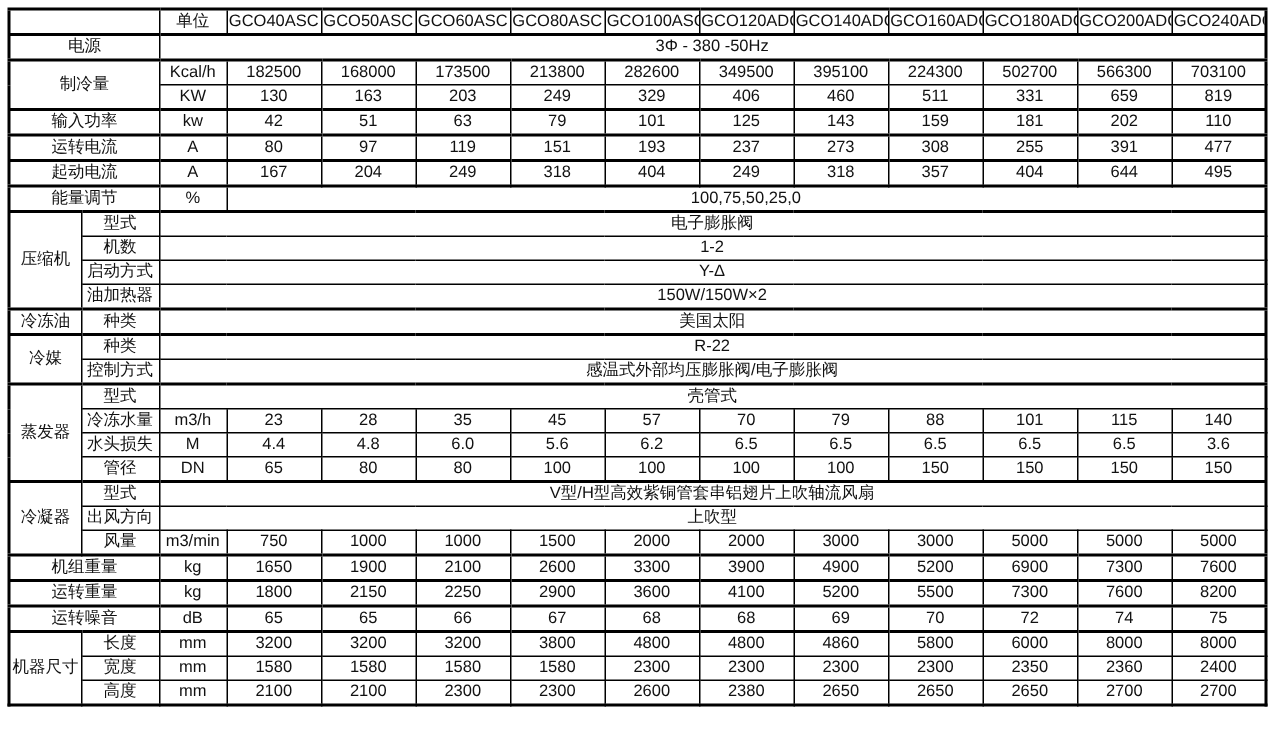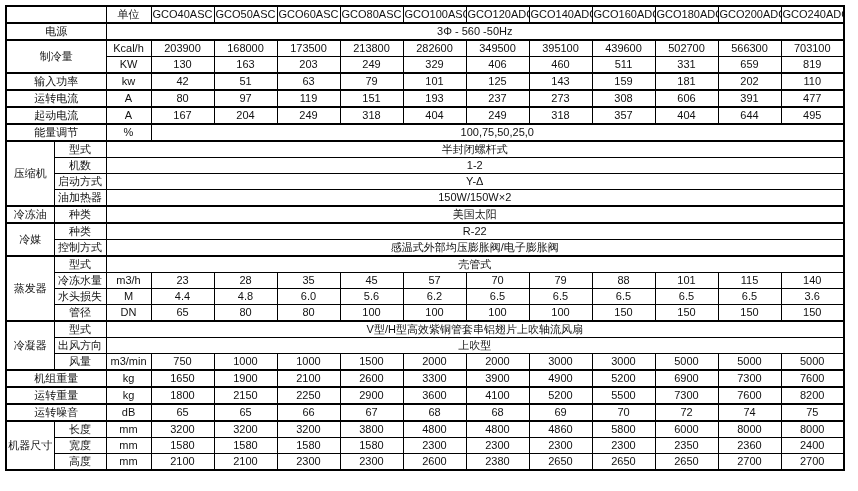--- a/index.html
+++ b/index.html
@@ -70,33 +70,33 @@
           <td class="model-header">GCO100ASC</td>
           <td class="model-header">GCO120ADC</td>
           <td class="model-header">GCO140ADC</td>
           <td class="model-header">GCO160ADC</td>
           <td class="model-header">GCO180ADC</td>
           <td class="model-header">GCO200ADC</td>
           <td class="model-header">GCO240ADC</td>
         </tr>
         <tr class="sec-start">
           <td colspan="2">电源</td>
-          <td colspan="12" class="span-cell">3Φ - 560 -50Hz</td>
+          <td colspan="12" class="span-cell">3Φ - 380 -50Hz</td>
         </tr>
         <tr class="sec-start">
           <td colspan="2" rowspan="2">制冷量</td>
           <td class="unit-cell">Kcal/h</td>
-          <td>203900</td>
+          <td>182500</td>
           <td>168000</td>
           <td>173500</td>
           <td>213800</td>
           <td>282600</td>
           <td>349500</td>
           <td>395100</td>
-          <td>439600</td>
+          <td>224300</td>
           <td>502700</td>
           <td>566300</td>
           <td>703100</td>
         </tr>
         <tr>
           <td class="unit-cell">KW</td>
           <td>130</td>
           <td>163</td>
           <td>203</td>
           <td>249</td>
@@ -127,21 +127,21 @@
           <td colspan="2">运转电流</td>
           <td class="unit-cell">A</td>
           <td>80</td>
           <td>97</td>
           <td>119</td>
           <td>151</td>
           <td>193</td>
           <td>237</td>
           <td>273</td>
           <td>308</td>
-          <td>606</td>
+          <td>255</td>
           <td>391</td>
           <td>477</td>
         </tr>
         <tr class="sec-start">
           <td colspan="2">起动电流</td>
           <td class="unit-cell">A</td>
           <td>167</td>
           <td>204</td>
           <td>249</td>
           <td>318</td>
@@ -154,21 +154,21 @@
           <td>495</td>
         </tr>
         <tr class="sec-start">
           <td colspan="2">能量调节</td>
           <td class="unit-cell">%</td>
           <td colspan="11" class="span-cell">100,75,50,25,0</td>
         </tr>
         <tr class="sec-start">
           <td rowspan="4">压缩机</td>
           <td>型式</td>
-          <td colspan="12" class="span-cell">半封闭螺杆式</td>
+          <td colspan="12" class="span-cell">电子膨胀阀</td>
         </tr>
         <tr>
           <td>机数</td>
           <td colspan="12" class="span-cell">1-2</td>
         </tr>
         <tr>
           <td>启动方式</td>
           <td colspan="12" class="span-cell">Y-Δ</td>
         </tr>
         <tr>

